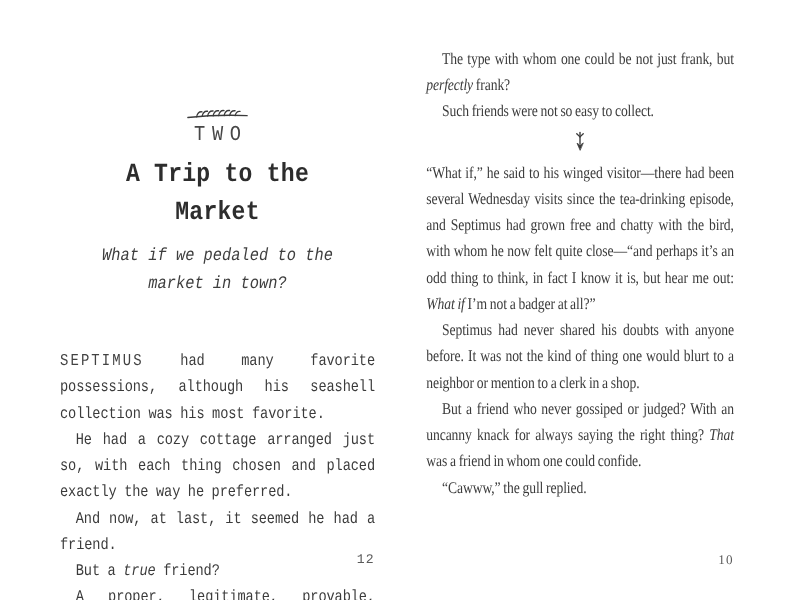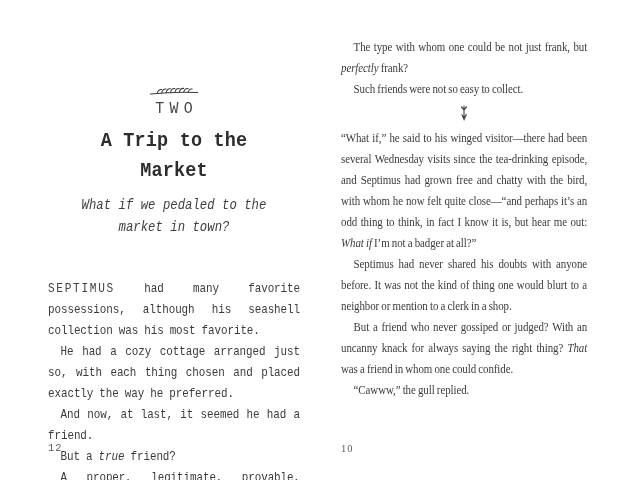--- a/index.html
+++ b/index.html
@@ -68,21 +68,21 @@
 
   .orn-break {
     width: 12px; height: 18px;
     margin: 5px auto 5px auto;
     line-height: 0;
   }
 
   .folio {
     position: absolute;
     bottom: 26px; left: 0; right: 0;
-    text-align: left;
+    text-align: right;
     font-size: 10.5px;
     letter-spacing: 1px;
     color: #5a5a5a;
   }
 </style>
 </head>
 <body>
 
 <div class="spread">
 

